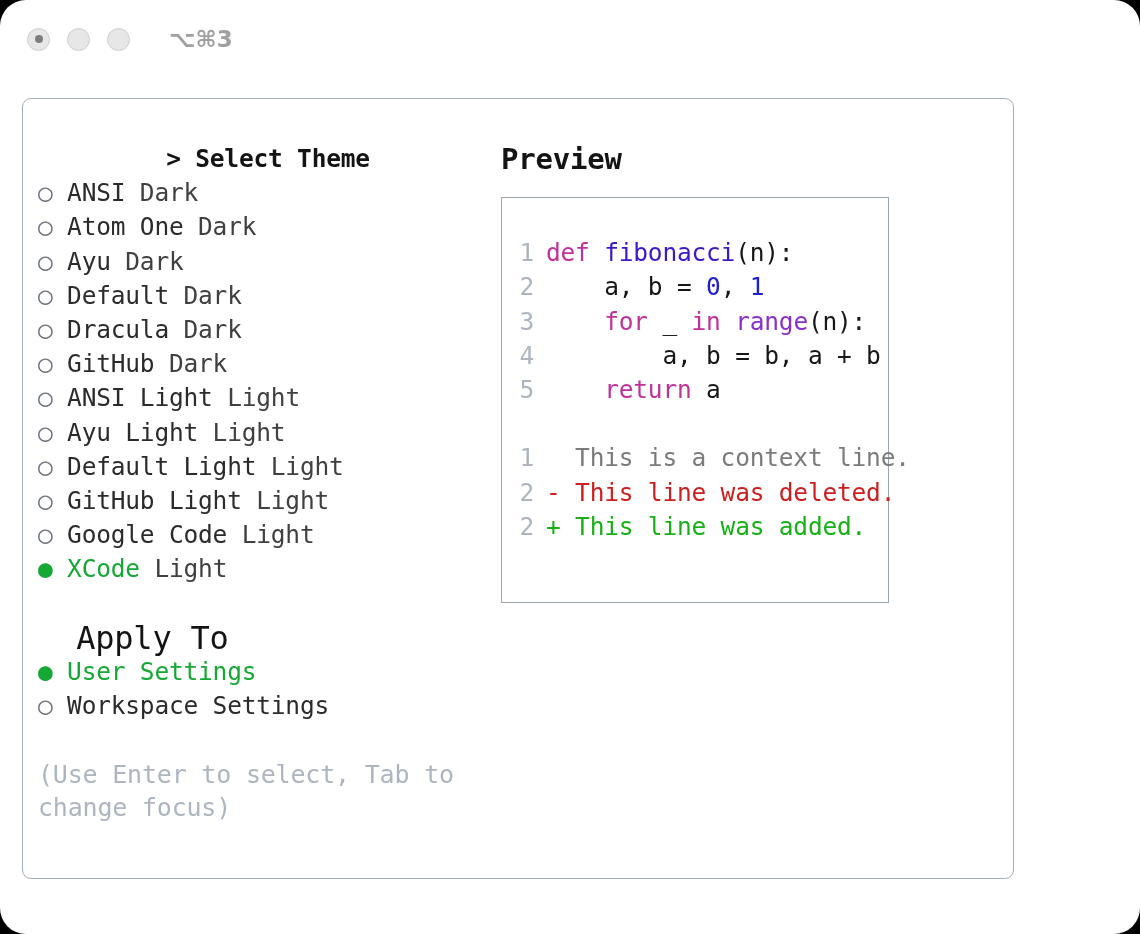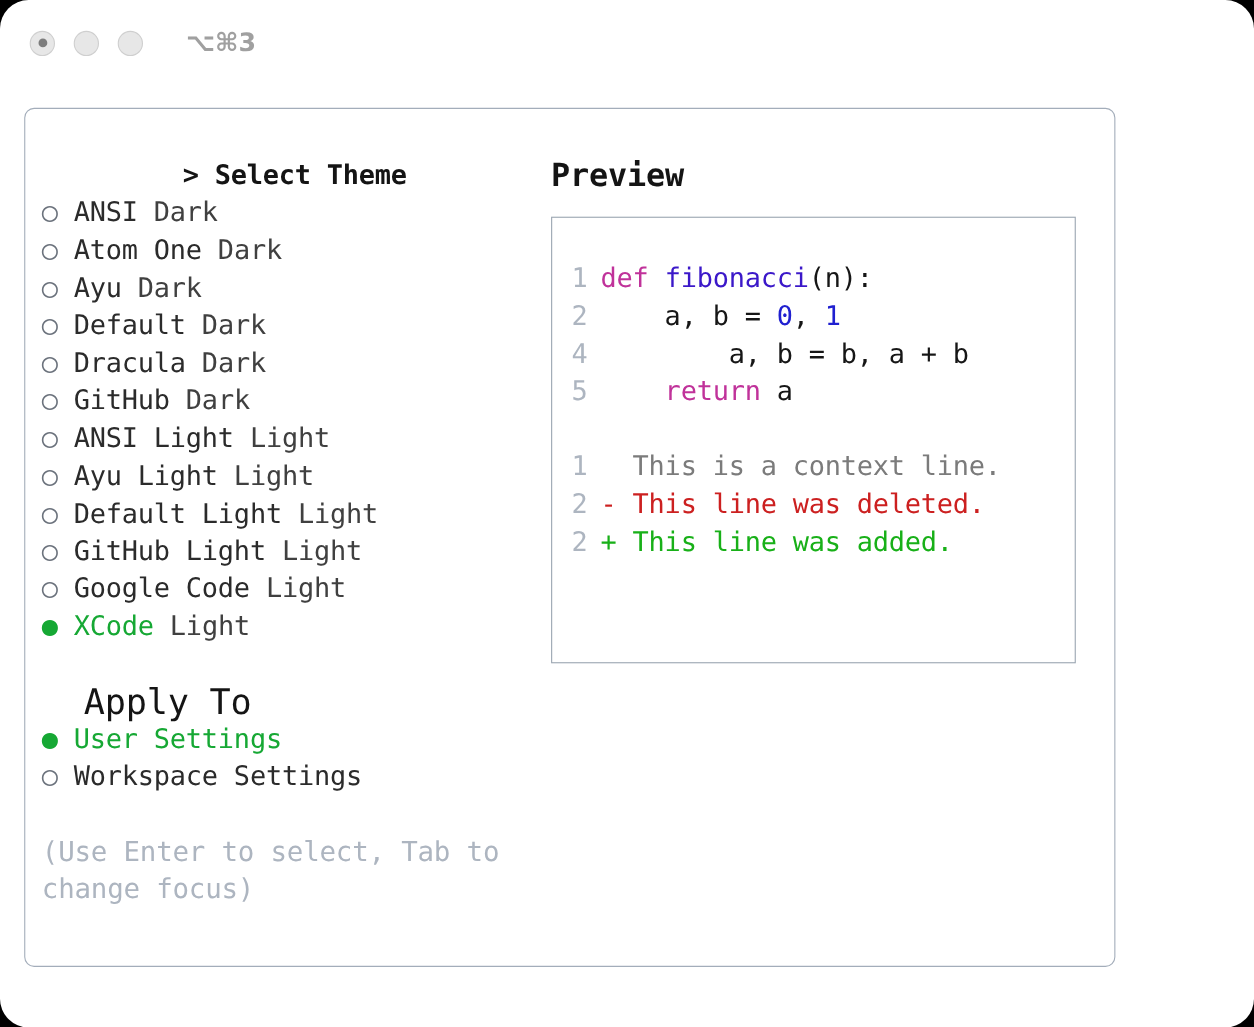--- a/index.html
+++ b/index.html
@@ -147,21 +147,21 @@
   }
   .preview-title {
     font-size: 29px;
     font-weight: 700;
     color: #141414;
     line-height: 34.2px;
     letter-spacing: -0.2px;
   }
   .code-box {
     margin-top: 21px;
-    width: 477px;
+    width: 388px;
     height: 406px;
     border: 1.6px solid #9aa5b1;
     box-sizing: border-box;
     background: #ffffff;
     padding: 38px 0 0 0;
   }
   .code-line {
     font-size: 24.5px;
     line-height: 34.2px;
     white-space: pre;
@@ -235,20 +235,21 @@
         <div class="hint">(Use Enter to select, Tab to change focus)</div>
       </div>
 
       <div class="right-col">
         <div class="preview-title">Preview</div>
 
         <div class="code-box">
           <div id="code-lines">
               <div class="code-line"><span class="ln">1</span><span class="kw">def</span><span class="pl"> </span><span class="fn">fibonacci</span><span class="pl">(</span><span class="pl">n</span><span class="pl">):</span></div>
               <div class="code-line"><span class="ln">2</span><span class="pl">    a, b = </span><span class="num">0</span><span class="pl">, </span><span class="num">1</span></div>
+              <div class="code-line"><span class="ln">3</span><span class="pl">    </span><span class="kw">for</span><span class="pl"> _ </span><span class="kw">in</span><span class="pl"> </span><span class="bi">range</span><span class="pl">(n):</span></div>
               <div class="code-line"><span class="ln">4</span><span class="pl">        a, b = b, a + b</span></div>
               <div class="code-line"><span class="ln">5</span><span class="pl">    </span><span class="kw">return</span><span class="pl"> a</span></div>
             </div>
           <div class="blank-line"></div>
           <div id="diff-lines">
               <div class="code-line"><span class="ln">1</span><span class="ctx">  This is a context line.</span></div>
               <div class="code-line"><span class="ln">2</span><span class="del">- This line was deleted.</span></div>
               <div class="code-line"><span class="ln">2</span><span class="add">+ This line was added.</span></div>
             </div>
         </div>

